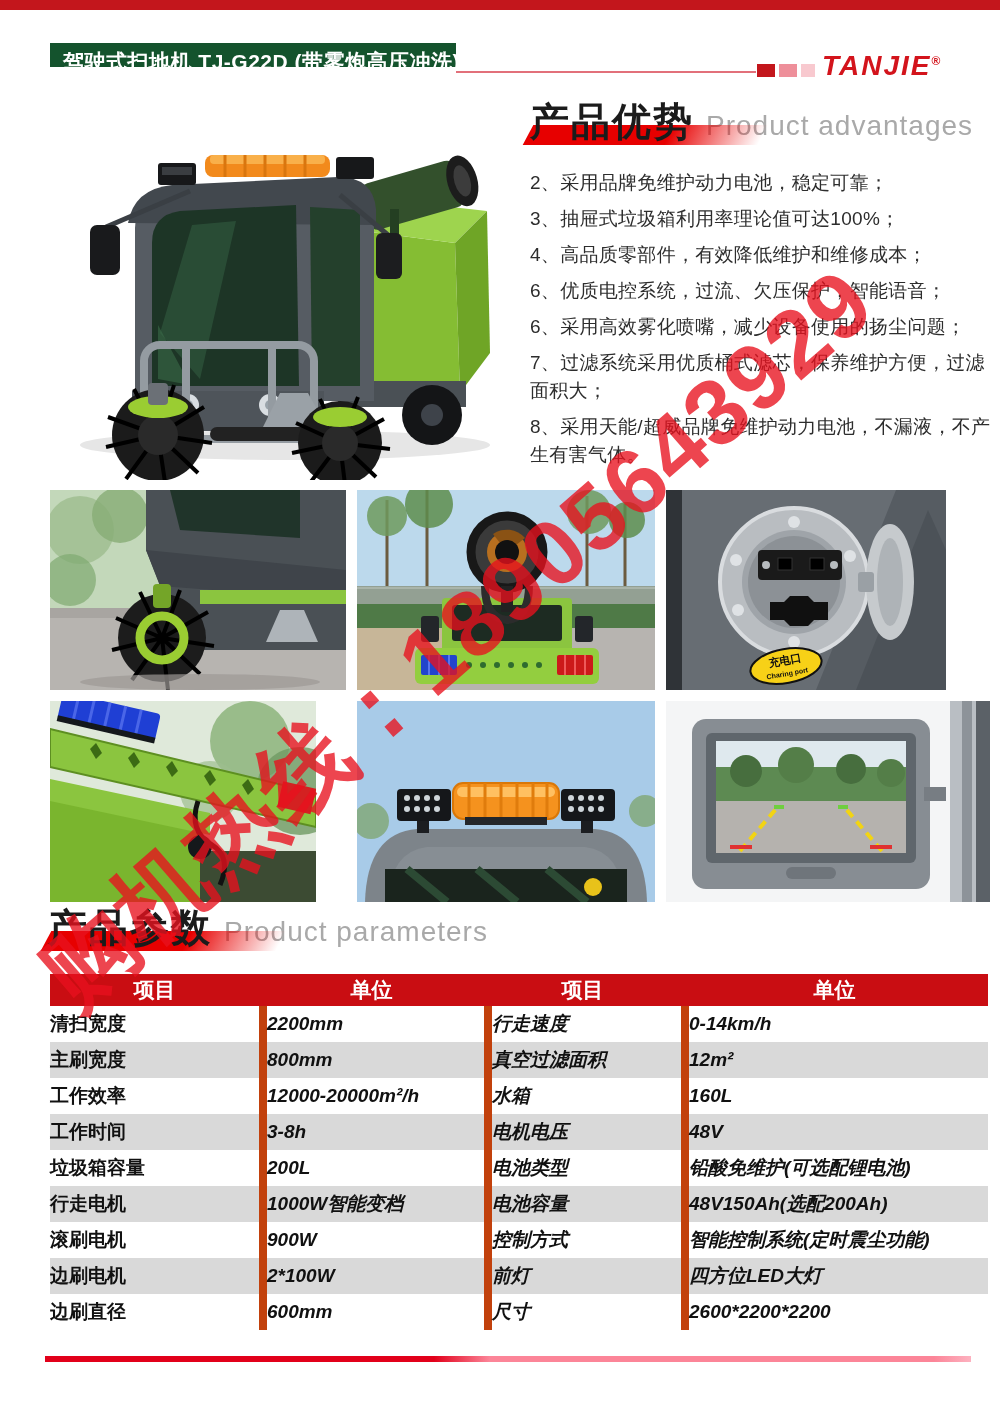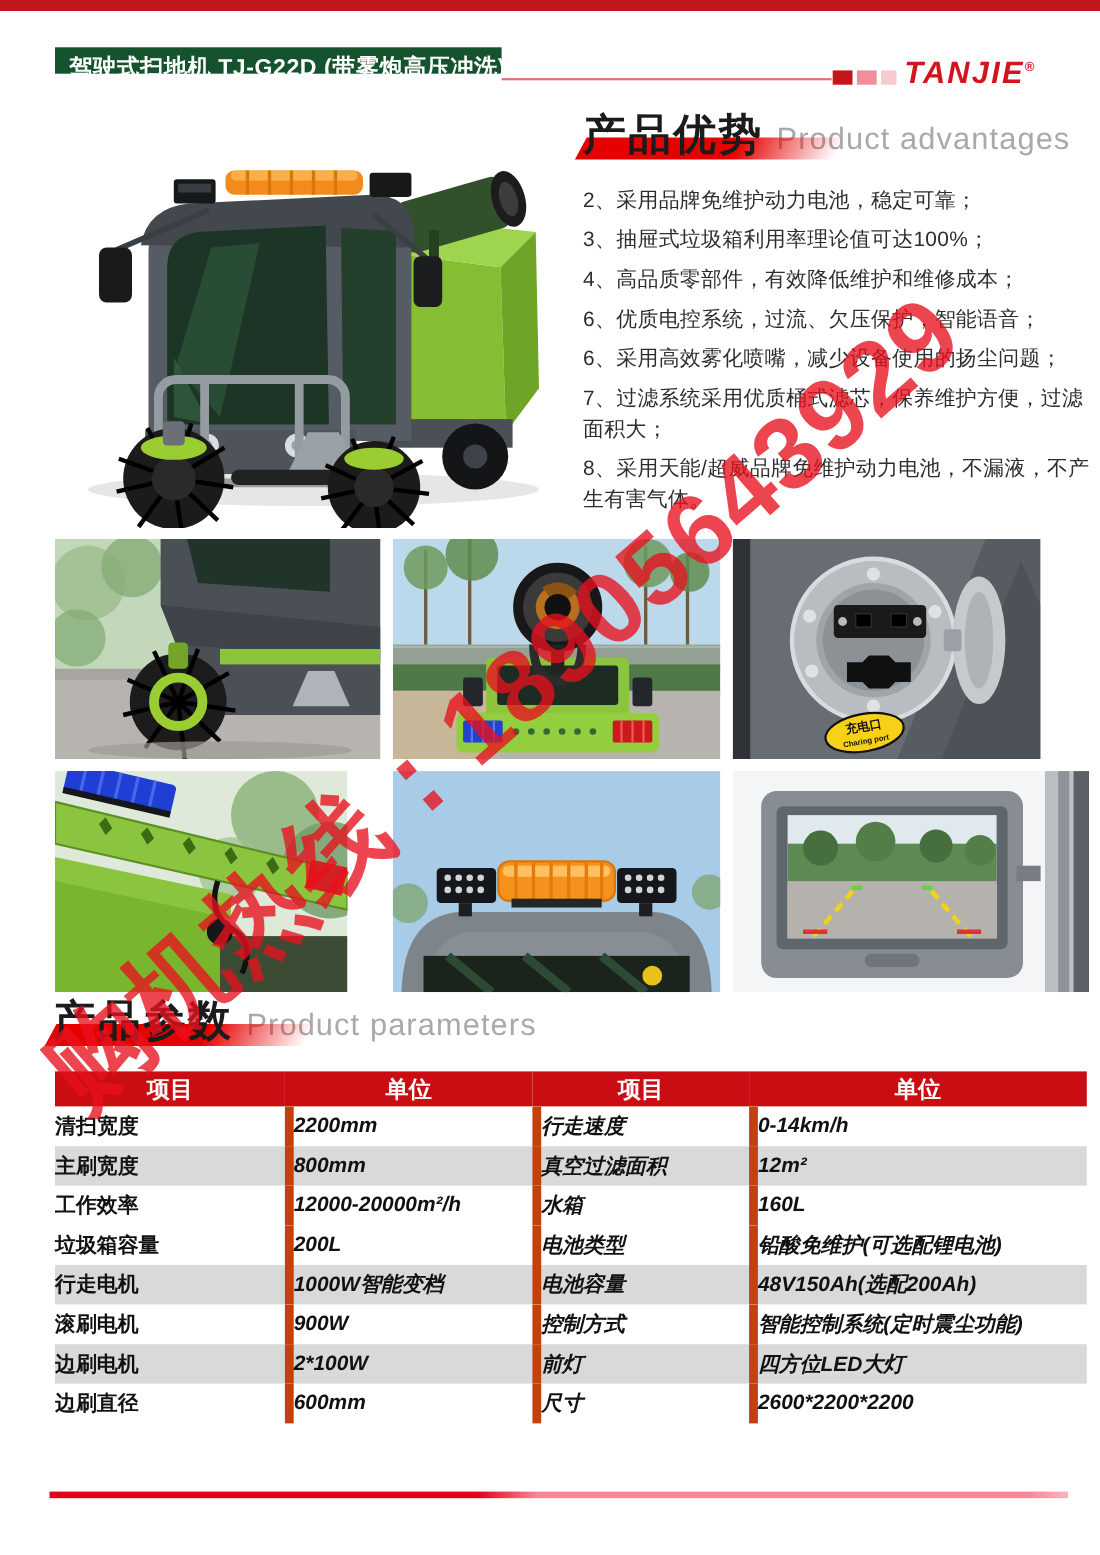--- a/index.html
+++ b/index.html
@@ -412,20 +412,26 @@
         <td>800mm</td>
         <td>真空过滤面积</td>
         <td>12m²</td>
       </tr>
       <tr class="odd">
         <td>工作效率</td>
         <td>12000-20000m²/h</td>
         <td>水箱</td>
         <td>160L</td>
       </tr>
+      <tr class="even">
+        <td>工作时间</td>
+        <td>3-8h</td>
+        <td>电机电压</td>
+        <td>48V</td>
+      </tr>
       <tr class="odd">
         <td>垃圾箱容量</td>
         <td>200L</td>
         <td>电池类型</td>
         <td>铅酸免维护(可选配锂电池)</td>
       </tr>
       <tr class="even">
         <td>行走电机</td>
         <td>1000W智能变档</td>
         <td>电池容量</td>

